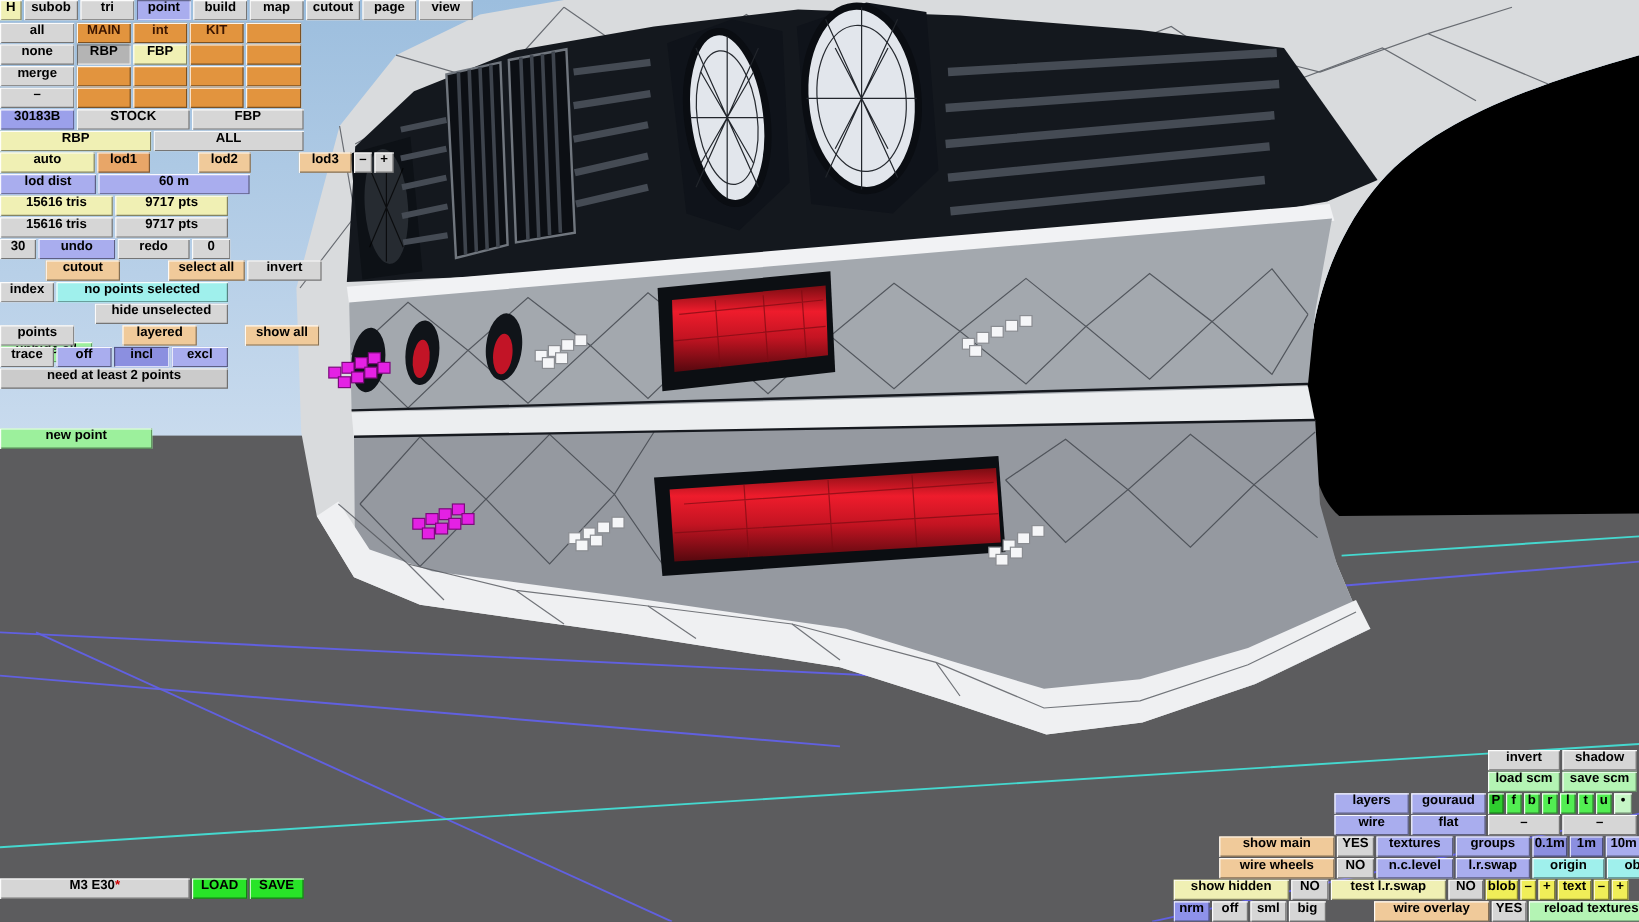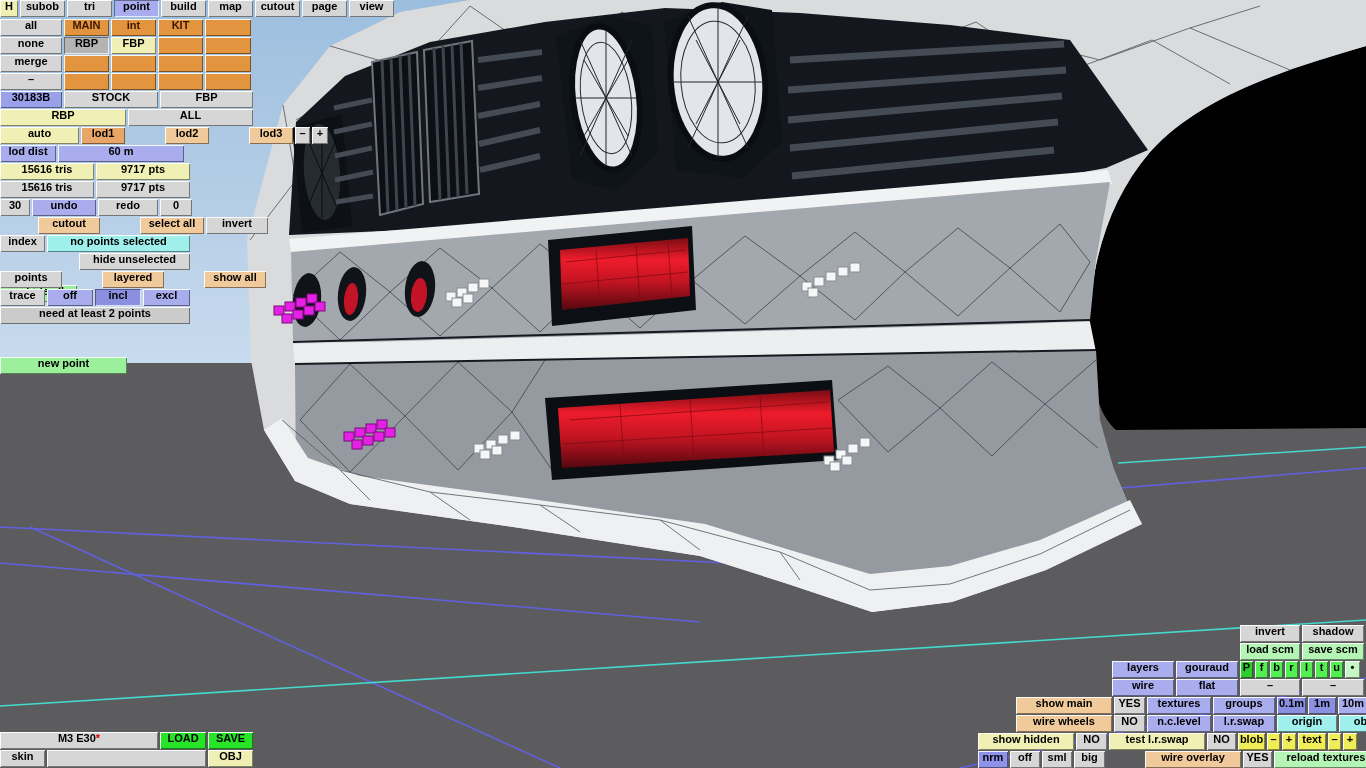--- a/index.html
+++ b/index.html
@@ -267,21 +267,21 @@
 </div>
 <div class="row" style="left:0;top:127px">
   <div class="cell py" style="width:79px">auto</div>
   <div class="cell peach2" style="width:44px">lod1</div>
   <div class="cell peach" style="width:44px">lod2</div>
   <div class="cell peach" style="width:44px">lod3</div>
   <div class="cell gray" style="width:15px">–</div>
   <div class="cell gray" style="width:16px">+</div>
 </div>
 <div class="row" style="left:0;top:145px">
-  <div class="cell lav" style="width:56px">lod dist</div>
+  <div class="cell lav" style="width:80px">lod dist</div>
   <div class="cell lav" style="width:126px">60 m</div>
 </div>
 <div class="row" style="left:0;top:163px">
   <div class="cell py" style="width:94px">15616 tris</div>
   <div class="cell py" style="width:94px">9717 pts</div>
 </div>
 <div class="row" style="left:0;top:181px">
   <div class="cell gray" style="width:94px">15616 tris</div>
   <div class="cell gray" style="width:94px">9717 pts</div>
 </div>
@@ -321,25 +321,20 @@
 <div class="row" style="left:0;top:325px">
   <div class="cell green" style="width:127px">new point</div>
 </div>
 
 <div class="row" style="left:0;top:732px">
   <div class="cell gray" style="width:158px">
     <span>M3 E30</span><span class="dot-red">*</span>
   </div>
   <div class="cell bgreen" style="width:46px">LOAD</div>
   <div class="cell bgreen" style="width:45px">SAVE</div>
-</div>
-<div class="row" style="left:0;top:750px">
-  <div class="cell gray" style="width:45px">skin</div>
-  <div class="cell gray" style="width:159px"></div>
-  <div class="cell py" style="width:45px">OBJ</div>
 </div>
 
 <div class="row" style="left:1240px;top:625px">
   <div class="cell gray" style="width:60px">invert</div>
   <div class="cell gray" style="width:62px">shadow</div>
 </div>
 <div class="row" style="left:1240px;top:643px">
   <div class="cell lgreen" style="width:60px">load scm</div>
   <div class="cell lgreen" style="width:62px">save scm</div>
 </div>

